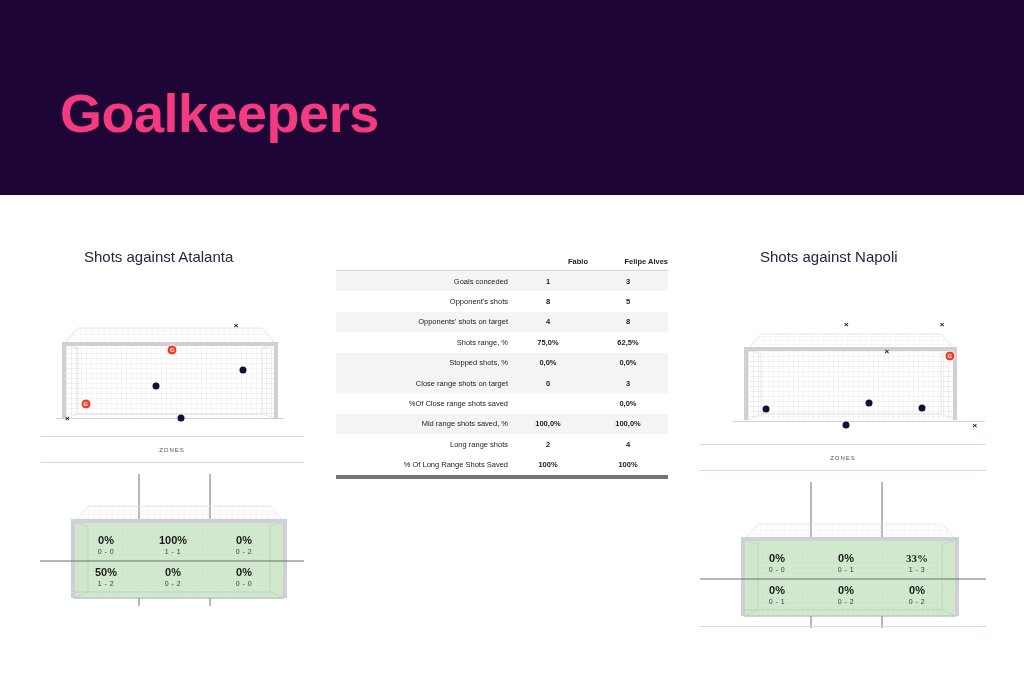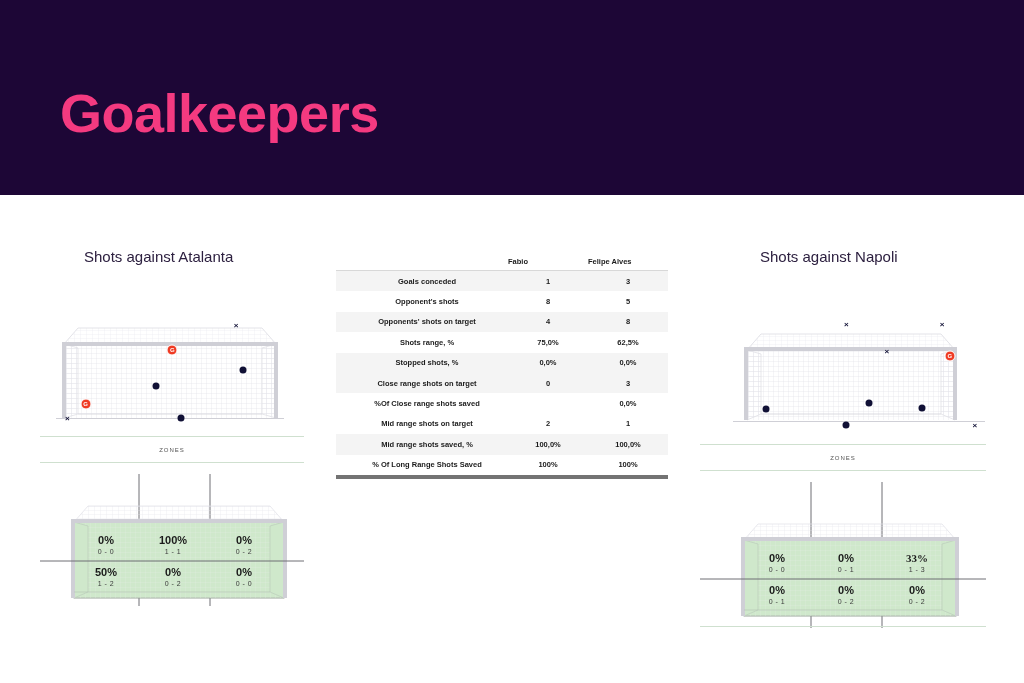--- a/index.html
+++ b/index.html
@@ -130,25 +130,25 @@
     vertical-align: middle;
   }
   #stats-table thead th {
     font-size: 7.5px;
     font-weight: bold;
     color: #1b1b1b;
     border-bottom: 1px solid #d8d8d8;
     height: 18px;
   }
   #stats-table thead th.lbl { text-align: left; }
-  #stats-table thead th.num { text-align: left; width: 80px; }
+  #stats-table thead th.num { text-align: right; width: 80px; }
   #stats-table tbody td.lbl {
-    text-align: center;
+    text-align: right;
     padding-left: 10px;
-    font-weight: bold;
+    font-weight: normal;
     color: #1b1b1b;
   }
   #stats-table tbody td.num {
     text-align: center;
     width: 80px;
     font-weight: bold;
     color: #1b1b1b;
   }
   #stats-table tbody tr.odd  { background: #f4f4f4; }
   #stats-table tbody tr.even { background: #ffffff; }
@@ -283,29 +283,29 @@
       <tr class="odd">
         <td class="lbl">Close range shots on target</td>
         <td class="num">0</td>
         <td class="num">3</td>
       </tr>
       <tr class="even">
         <td class="lbl">%Of Close range shots saved</td>
         <td class="num"></td>
         <td class="num">0,0%</td>
       </tr>
-      <tr class="even">
-        <td class="lbl">Mid range shots on target</td>
-        <td class="num">2</td>
-        <td class="num">1</td>
-      </tr>
       <tr class="odd">
         <td class="lbl">Mid range shots saved, %</td>
         <td class="num">100,0%</td>
         <td class="num">100,0%</td>
+      </tr>
+      <tr class="even">
+        <td class="lbl">Long range shots</td>
+        <td class="num">2</td>
+        <td class="num">4</td>
       </tr>
       <tr class="even">
         <td class="lbl">% Of Long Range Shots Saved</td>
         <td class="num">100%</td>
         <td class="num">100%</td>
       </tr>
     </tbody>
 </table>
 
 <div class="panel-heading" id="heading-right">Shots against Napoli</div>

